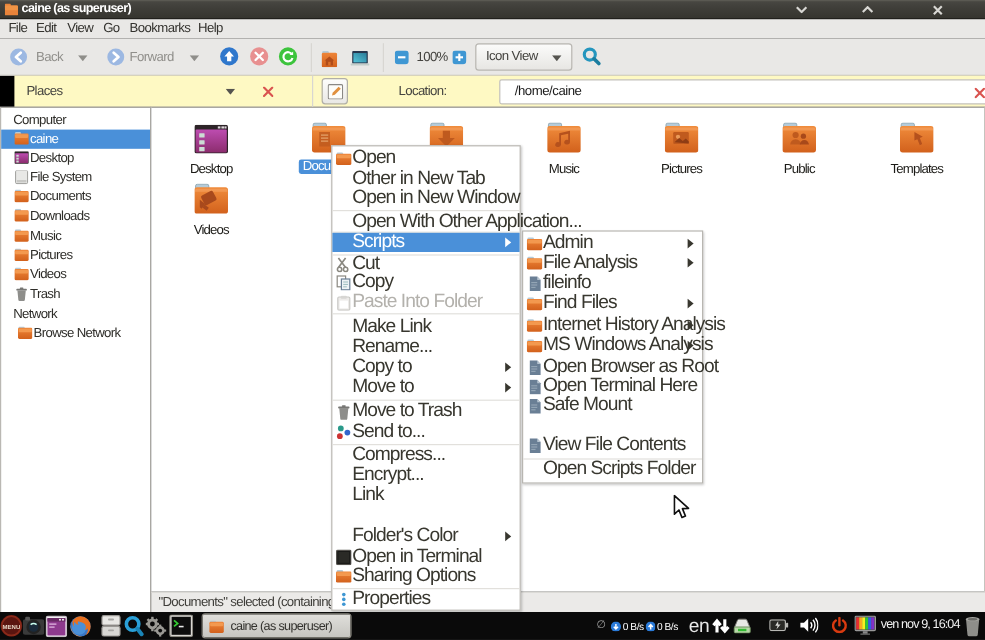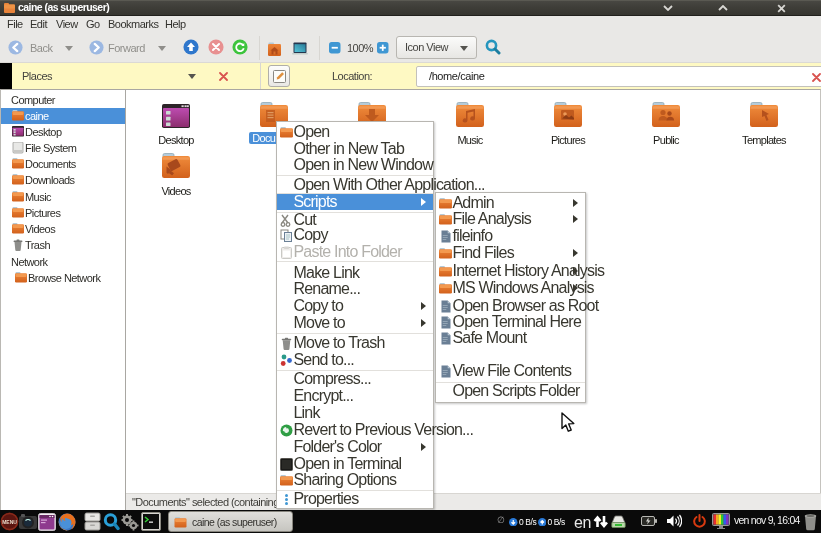--- a/index.html
+++ b/index.html
@@ -374,26 +374,20 @@
         </svg>Move to Trash</div>
     <div class="mi" style="top:229.7px"><svg class="mic" viewBox="0 0 13 13" width="13" height="13">
           <circle cx="3.2" cy="9.5" r="2.4" fill="#cc3333"></circle>
           <circle cx="9.5" cy="6.5" r="2.4" fill="#3366cc"></circle>
           <circle cx="4" cy="3" r="2.4" fill="#2a9a8a"></circle>
         </svg>Send to...</div>
     <div class="msep" style="top:247.6px"></div>
     <div class="mi" style="top:249.1px">Compress...</div>
     <div class="mi" style="top:266.0px">Encrypt...</div>
     <div class="mi" style="top:283.0px">Link</div>
-    <div class="mi" style="top:299.6px"><svg class="mic" viewBox="0 0 13 13" width="13" height="13">
-          <circle cx="6.5" cy="6.5" r="6" fill="#2f9e44"></circle>
-          <circle cx="6.5" cy="6.5" r="3.6" fill="#e9f5ec"></circle>
-          <path d="M6.5 3.2 a3.3 3.3 0 1 1 -3.2 4.1" stroke="#2f9e44" stroke-width="1.6" fill="none"></path>
-          <path d="M6.8 1.2 l2.4 2 -2.9 1.2z" fill="#2f9e44"></path>
-        </svg>Revert to Previous Version...</div>
     <div class="mi" style="top:316.9px">Folder's Color<span class="marrow"></span></div>
     <div class="mi" style="top:333.8px"><svg class="mic" viewBox="0 0 13 13" width="13" height="13">
           <rect x="0.5" y="0.5" width="12" height="12" rx="1" fill="#1a1a18" stroke="#55534e" stroke-width="1"></rect>
           <rect x="2" y="2" width="9" height="9" fill="#2a2a26"></rect>
         </svg>Open in Terminal</div>
     <div class="mi" style="top:350.2px"><svg class="mic" viewBox="0 0 13 11" width="13" height="11">
           <use href="#folder12" transform="scale(1.08,1)"></use>
         </svg>Sharing Options</div>
     <div class="msep" style="top:368.0px"></div>
     <div class="mi" style="top:369.2px"><svg class="mic" viewBox="0 0 13 13" width="13" height="13">

